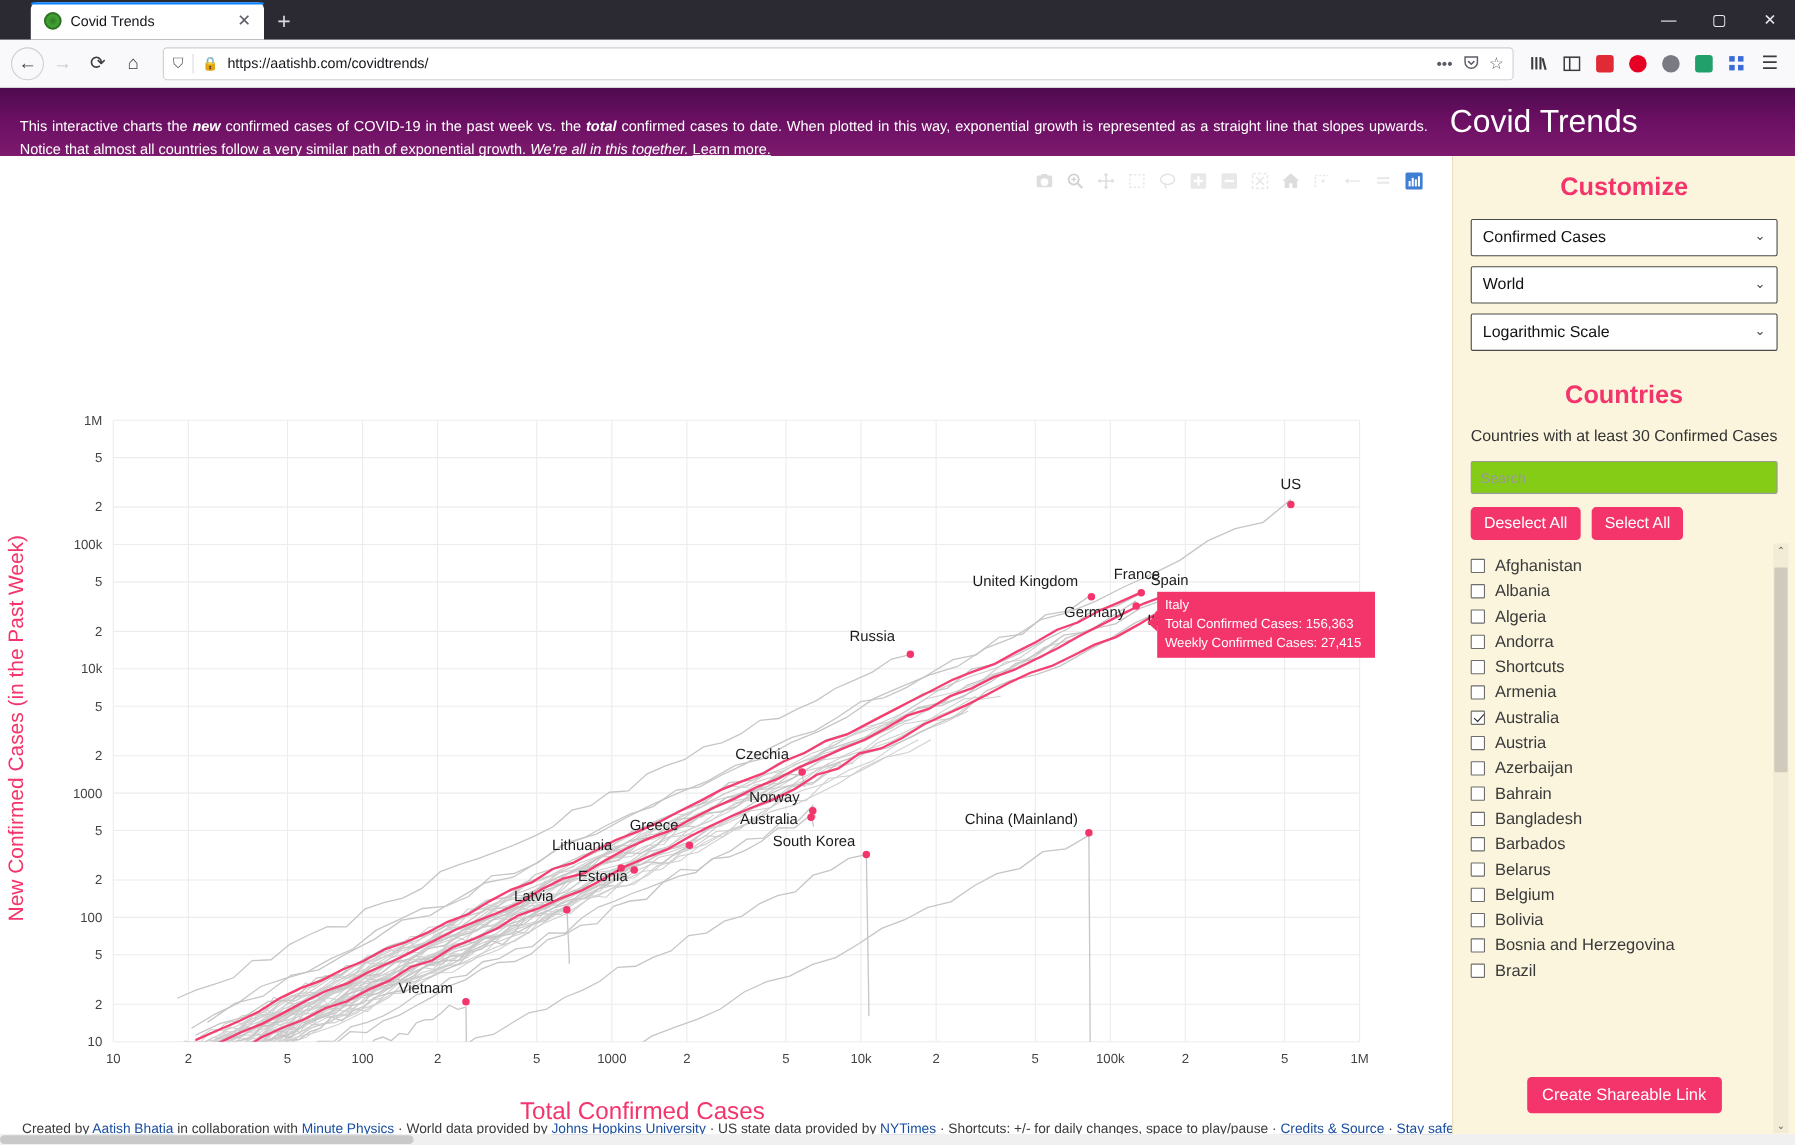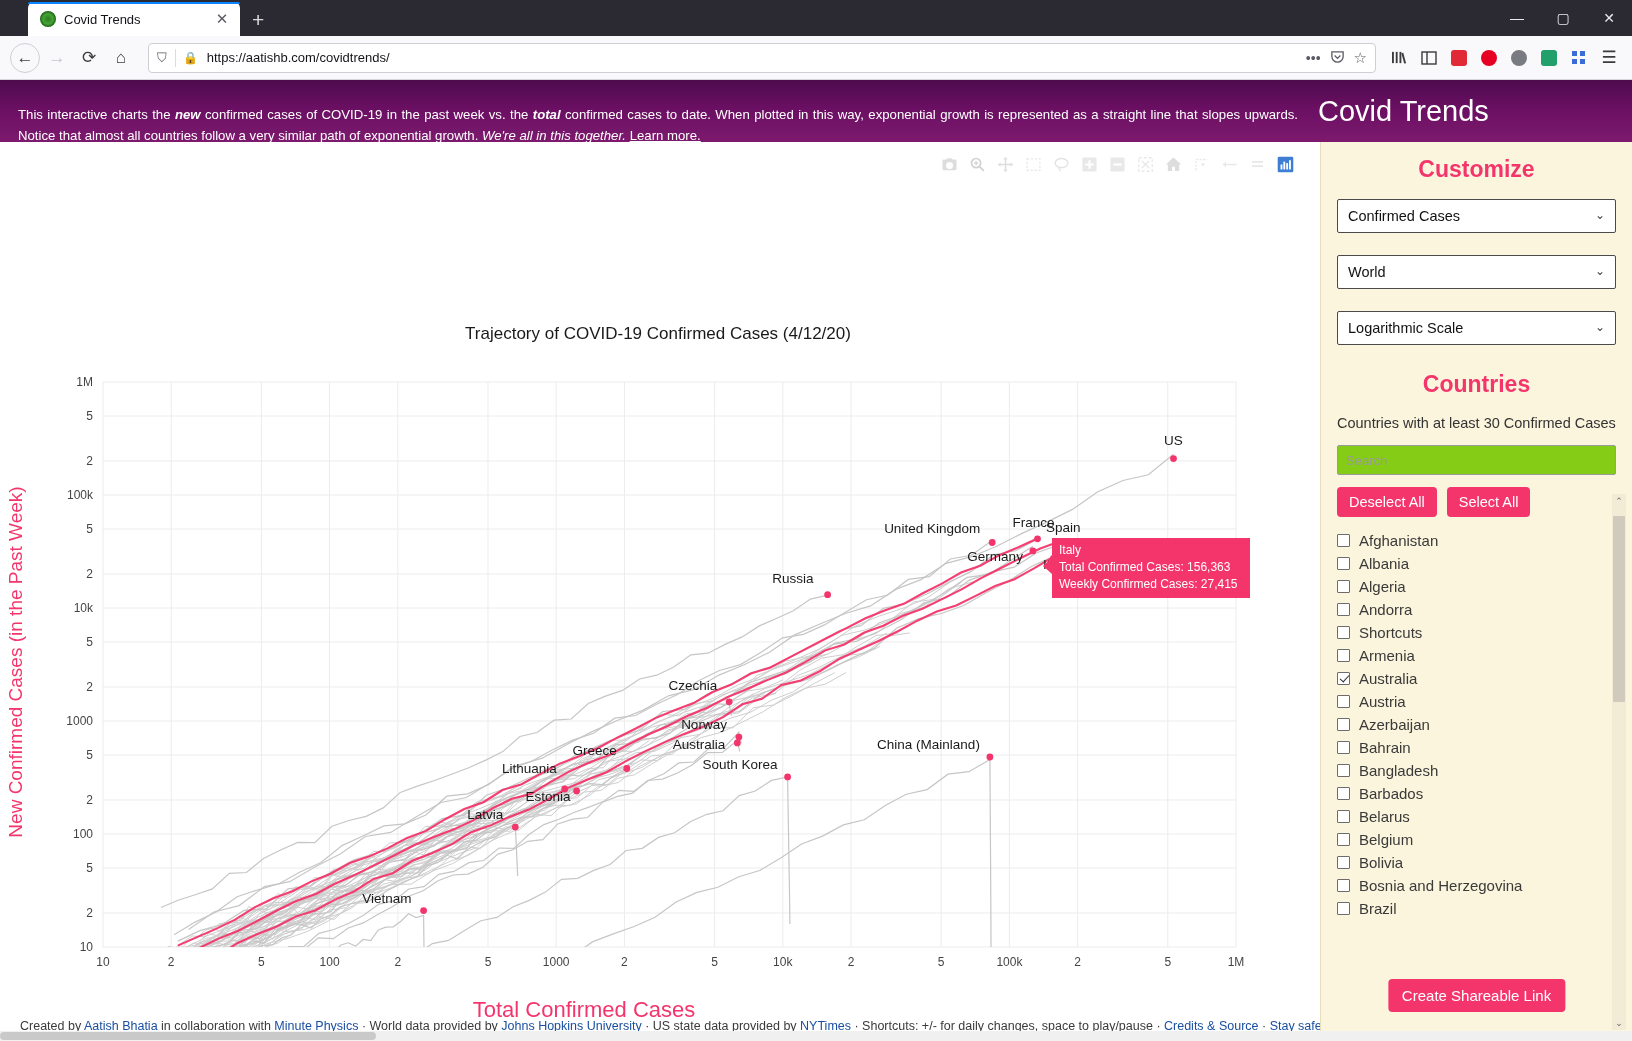--- a/index.html
+++ b/index.html
@@ -270,21 +270,21 @@
     width: 100%;
     height: 34px;
     background: #ffffff;
     border: 1px solid #4a4a4a;
     border-radius: 2px;
     display: flex;
     align-items: center;
     padding: 0 10px;
     font-size: 14.5px;
     color: #111;
-    margin-bottom: 22px;
+    margin-bottom: 9px;
     position: relative;
     cursor: pointer;
   }
   .side-select .chev {
     position: absolute; right: 10px; top: 50%;
     transform: translateY(-60%);
     color: #444; font-size: 12px;
   }
   .side-h2 {
     text-align: center;
@@ -580,23 +580,20 @@
         <svg width="17" height="17" viewBox="0 0 24 24">
             <rect x="1" y="1" width="22" height="22" rx="2" fill="#3e7fd4"></rect>
             <rect x="5" y="12" width="2.6" height="7" fill="#fff"></rect>
             <rect x="9" y="8" width="2.6" height="11" fill="#fff"></rect>
             <rect x="13" y="10" width="2.6" height="9" fill="#fff"></rect>
             <rect x="17" y="6" width="2.6" height="13" fill="#fff"></rect>
           </svg>
       </div>
     </div>
 
-    <div class="chart-title">
-      <span class="chart-title-inner">Trajectory of COVID-19 Confirmed Cases (4/12/20)</span>
-    </div>
 
     <div class="ylabel">New Confirmed Cases (in the Past Week)</div>
     <div class="xlabel">
       <span class="xlabel-inner">Total Confirmed Cases</span>
     </div>
 
     <svg class="plot" width="1320" height="870">
       <defs>
         <clipPath id="plotclip">
             <rect x="103" y="240" width="1133" height="565"></rect>

